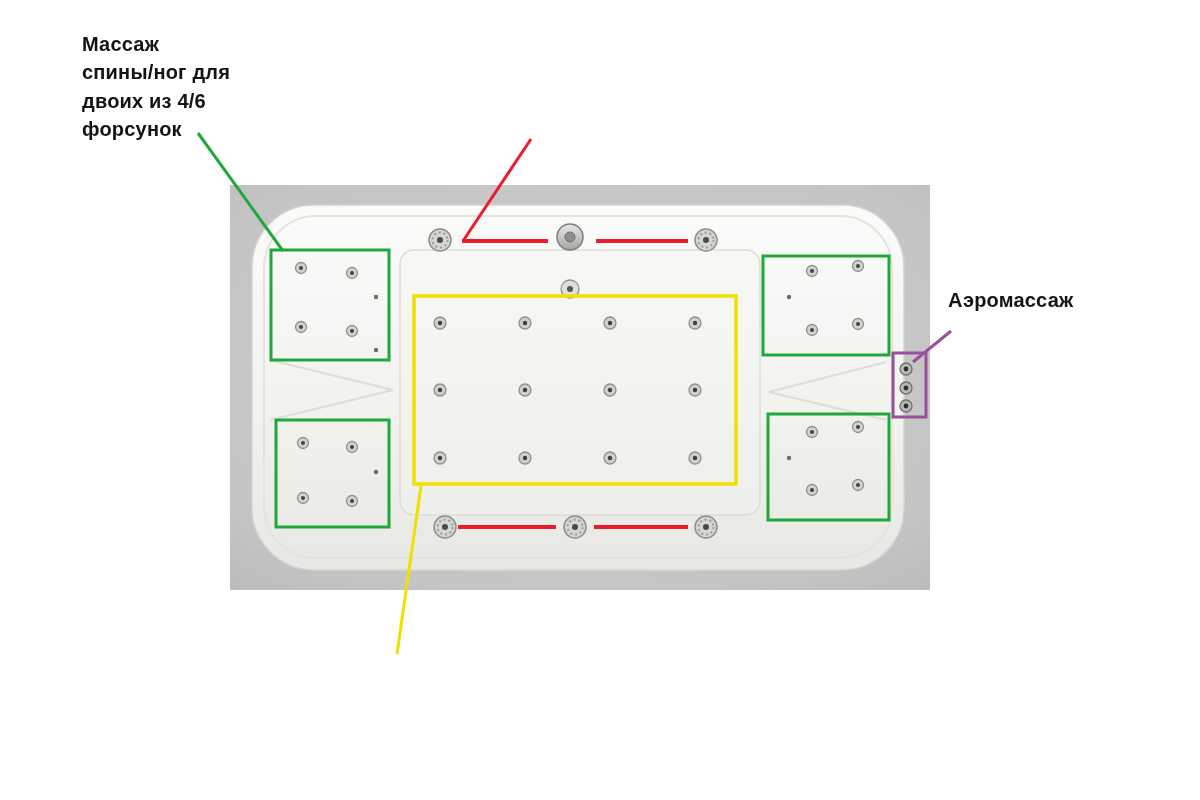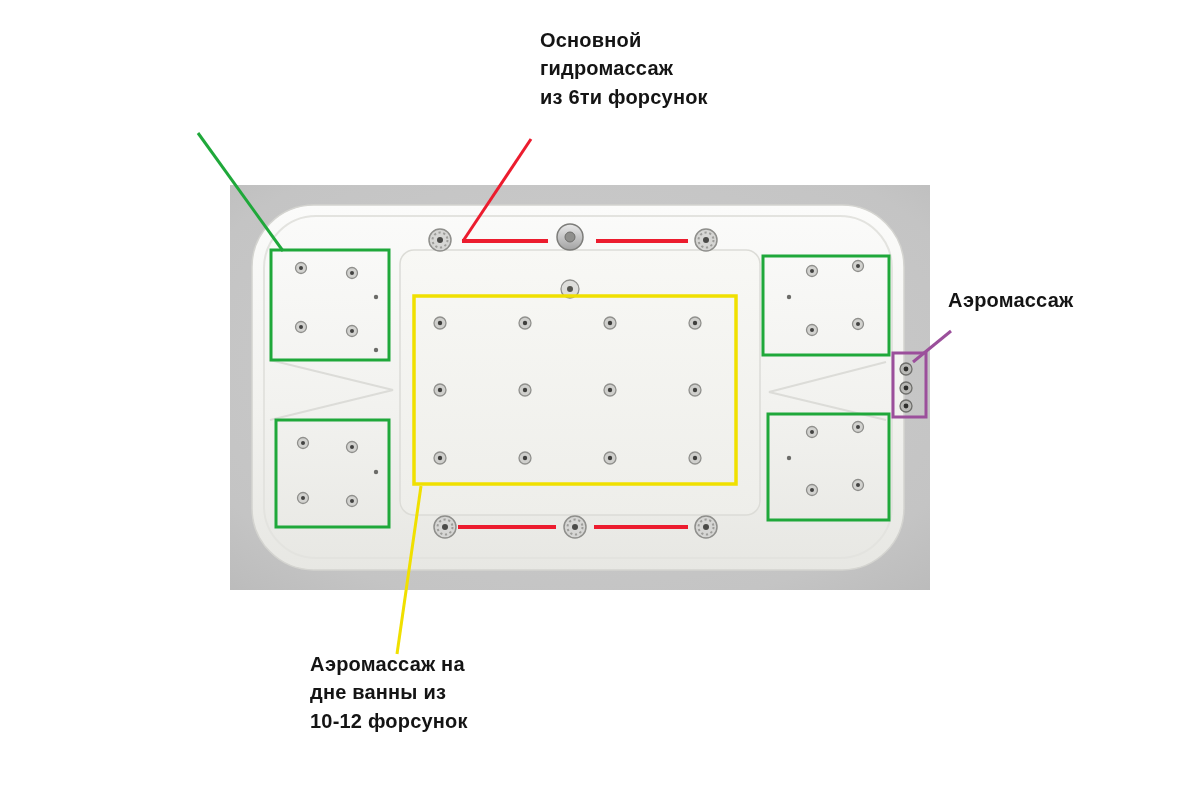--- a/index.html
+++ b/index.html
@@ -173,21 +173,19 @@
     <rect class="box-green" x="768" y="414" width="121" height="106"></rect>
     <rect class="box-yellow" x="414" y="296" width="322" height="188"></rect>
     <rect class="box-purple" x="893" y="353" width="33" height="64"></rect>
 
     <line class="ptr-green" x1="198" y1="133" x2="283" y2="251"></line>
     <line class="ptr-red" x1="531" y1="139" x2="463" y2="241"></line>
     <line class="ptr-yellow" x1="397" y1="654" x2="421" y2="486"></line>
     <line class="ptr-purple" x1="951" y1="331" x2="913" y2="362"></line>
   </svg>
 
-  <div class="label" id="lbl-main">Основной
-гидромассаж
-из 6ти форсунок</div>
+  <div class="label" id="lbl-back">Массаж
+спины/ног для
+двоих из 4/6
+форсунок</div>
   <div class="label" id="lbl-control">Аэромассаж</div>
-  <div class="label" id="lbl-aero">Аэромассаж на
-дне ванны из
-10-12 форсунок</div>
 
 </div>
 
 </body></html>

